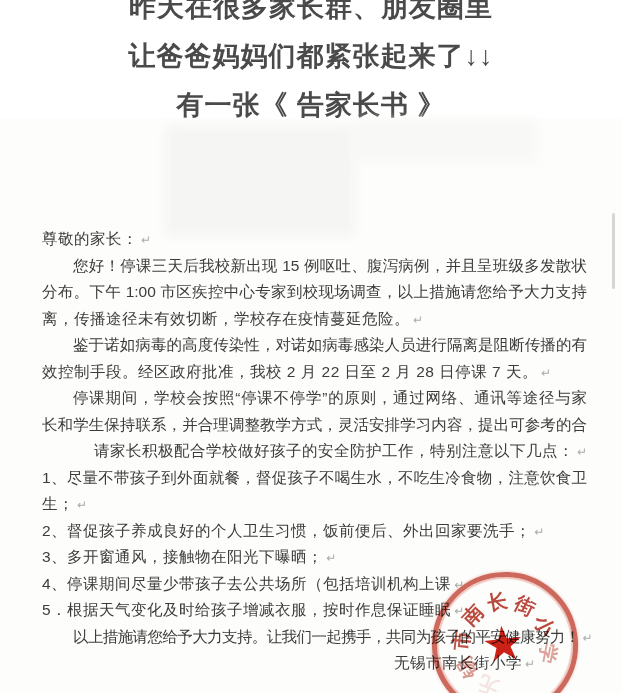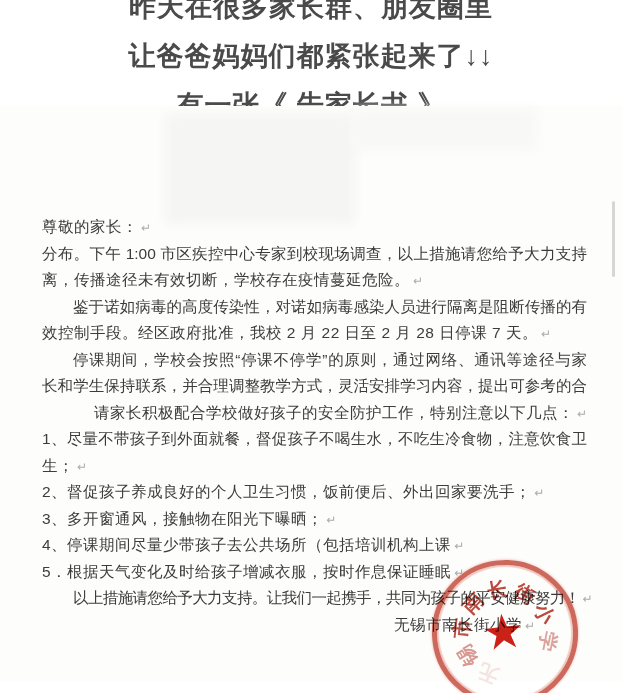--- a/index.html
+++ b/index.html
@@ -9,21 +9,21 @@
     font-family:"Liberation Sans",sans-serif;
   }
   
   .headline{
     position:absolute;left:0;top:-17px;width:622px;
     text-align:center;font-weight:bold;font-size:27px;line-height:49px;
     color:#4a4a4a;letter-spacing:1px;
   }
   
   .scan{
-    position:absolute;left:0;top:106px;width:622px;height:575px;
+    position:absolute;left:0;top:118px;width:622px;height:575px;
     background:#fdfdfb;
   }
   .ghost{position:absolute;filter:blur(5px);border-radius:6px;}
   .ghost-a{left:165px;top:8px;width:190px;height:110px;background:#f5f5f3;}
   .ghost-b{left:352px;top:2px;width:185px;height:42px;background:#f8f8f6;}
   .scrollbar{
     position:absolute;left:612px;top:95px;width:3px;height:76px;
     background:#d6d6d6;border-radius:2px;
   }
   
@@ -73,20 +73,21 @@
     <div>有一张《 告家长书 》</div>
   </div>
 
   <div class="scan">
     <div class="ghost ghost-a"></div>
     <div class="ghost ghost-b"></div>
     <div class="scrollbar"></div>
 
     <div class="letter" id="letter-body">
         <div class="line"><span class="seg">尊敬的家长：</span><span class="pmark">↵</span></div>
+        <div class="line indent fill"><span class="seg">您好！停课三天后我校新出现 15 例呕吐、腹泻病例，并且呈班级多发散状</span></div>
         <div class="line fill"><span class="seg">分布。下午 1:00 </span><span class="seg wavy">市区疾控中心</span><span class="seg">专家到校现场调查，以上措施请您给予大力支持</span></div>
         <div class="line"><span class="seg">离，传播途径未有效切断，学校存在疫情蔓延危险。</span><span class="pmark">↵</span></div>
         <div class="line indent fill"><span class="seg wavy">鉴于诺如</span><span class="seg">病毒的高度传染性，</span><span class="seg wavy">对诺如病毒</span><span class="seg">感染人员进行隔离是阻断传播的有</span></div>
         <div class="line"><span class="seg">效控制手段。经区政府批准，我校 2 月 22 日至 2 月 28 日停课 7 天。</span><span class="pmark">↵</span></div>
         <div class="line indent fill"><span class="seg">停课期间，学校会按照“停课不停学”的原则，通过网络、通讯等途径与家</span></div>
         <div class="line fill"><span class="seg">长和学生保持联系，并合理调整教学方式，灵活安排学习内容，提出可参考的合</span></div>
         <div class="line indent"><span class="seg">请家长积极配合学校做好孩子的安全防护工作，特别注意以下几点：</span><span class="pmark">↵</span></div>
         <div class="line fill"><span class="seg">1、尽量不带孩子到外面就餐，督促孩子不喝生水，不吃生冷食物，注意饮食卫</span></div>
         <div class="line"><span class="seg">生；</span><span class="pmark">↵</span></div>
         <div class="line"><span class="seg">2、督促孩子养成良好的个人卫生习惯，饭前便后、外出回家要洗手；</span><span class="pmark">↵</span></div>

